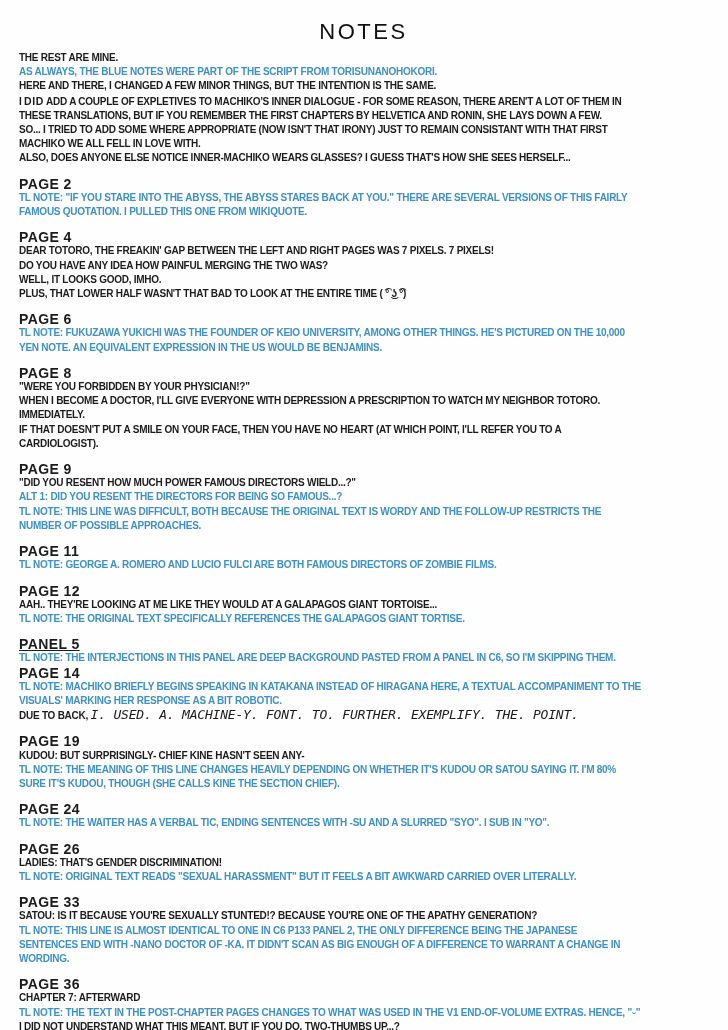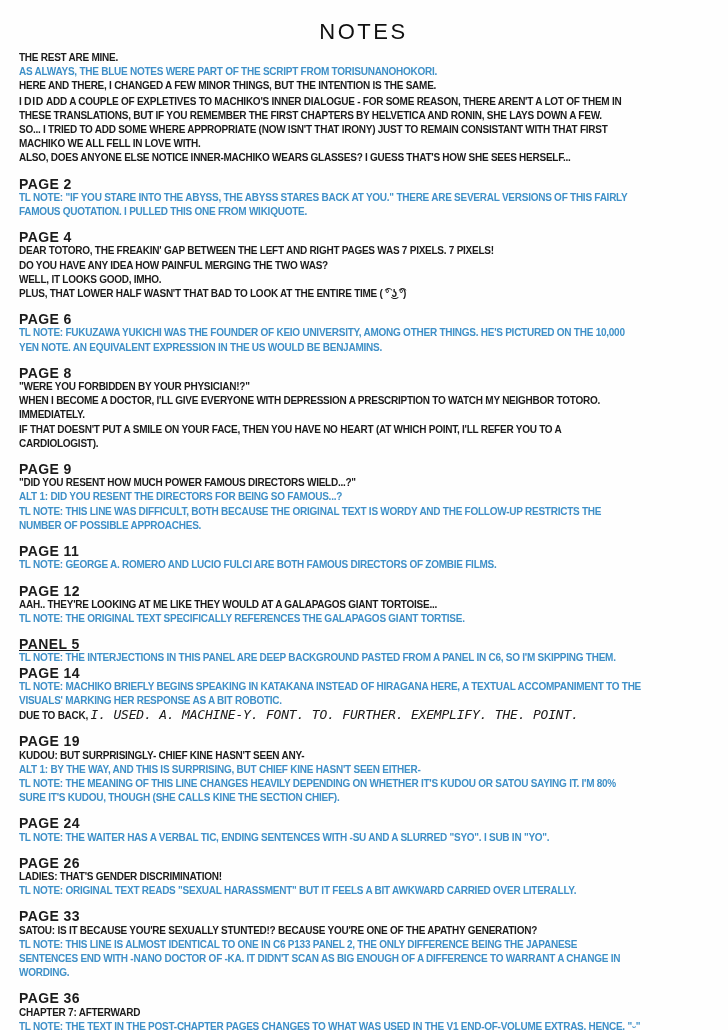--- a/index.html
+++ b/index.html
@@ -126,21 +126,20 @@
       </section>
       <section class="sec">
         <div class="heading">PAGE 14</div>
         <div class="line"><span class="s-blue">TL NOTE: MACHIKO BRIEFLY BEGINS SPEAKING IN KATAKANA INSTEAD OF HIRAGANA HERE, A TEXTUAL ACCOMPANIMENT TO THE</span></div>
         <div class="line"><span class="s-blue">VISUALS' MARKING HER RESPONSE AS A BIT ROBOTIC.</span></div>
         <div class="line"><span class="s-ink">DUE TO BACK, </span><span class="s-machine">I. USED. A. MACHINE-Y. FONT. TO. FURTHER. EXEMPLIFY. THE. POINT.</span></div>
       </section>
       <section class="sec gap">
         <div class="heading">PAGE 19</div>
         <div class="line"><span class="s-ink">KUDOU: BUT SURPRISINGLY- CHIEF KINE HASN'T SEEN ANY-</span></div>
-        <div class="line"><span class="s-blue">ALT 1: BY THE WAY, AND THIS IS SURPRISING, BUT CHIEF KINE HASN'T SEEN EITHER-</span></div>
         <div class="line"><span class="s-blue">TL NOTE: THE MEANING OF THIS LINE CHANGES HEAVILY DEPENDING ON WHETHER IT'S KUDOU OR SATOU SAYING IT. I'M 80%</span></div>
         <div class="line"><span class="s-blue">SURE IT'S KUDOU, THOUGH (SHE CALLS KINE THE SECTION CHIEF).</span></div>
       </section>
       <section class="sec gap">
         <div class="heading">PAGE 24</div>
         <div class="line"><span class="s-blue">TL NOTE: THE WAITER HAS A VERBAL TIC, ENDING SENTENCES WITH -SU AND A SLURRED "SYO". I SUB IN "YO".</span></div>
       </section>
       <section class="sec gap">
         <div class="heading">PAGE 26</div>
         <div class="line"><span class="s-ink">LADIES: THAT'S GENDER DISCRIMINATION!</span></div>

